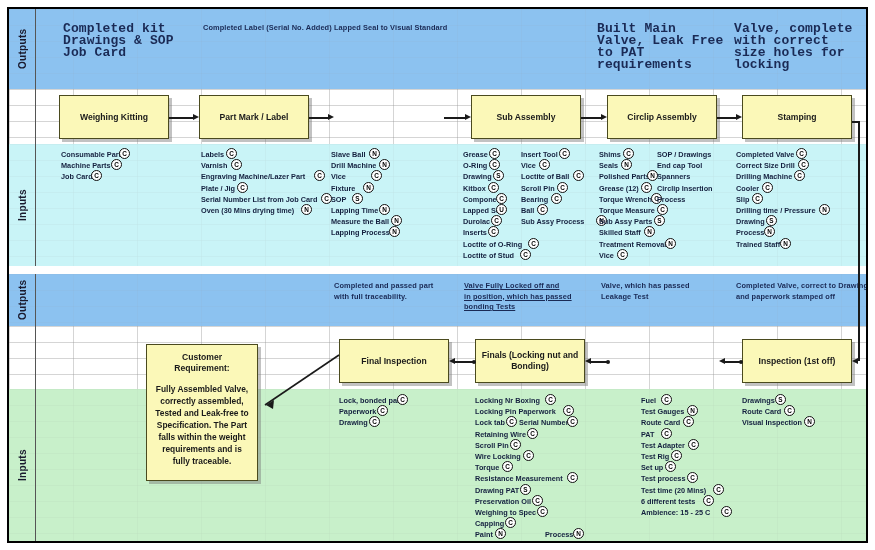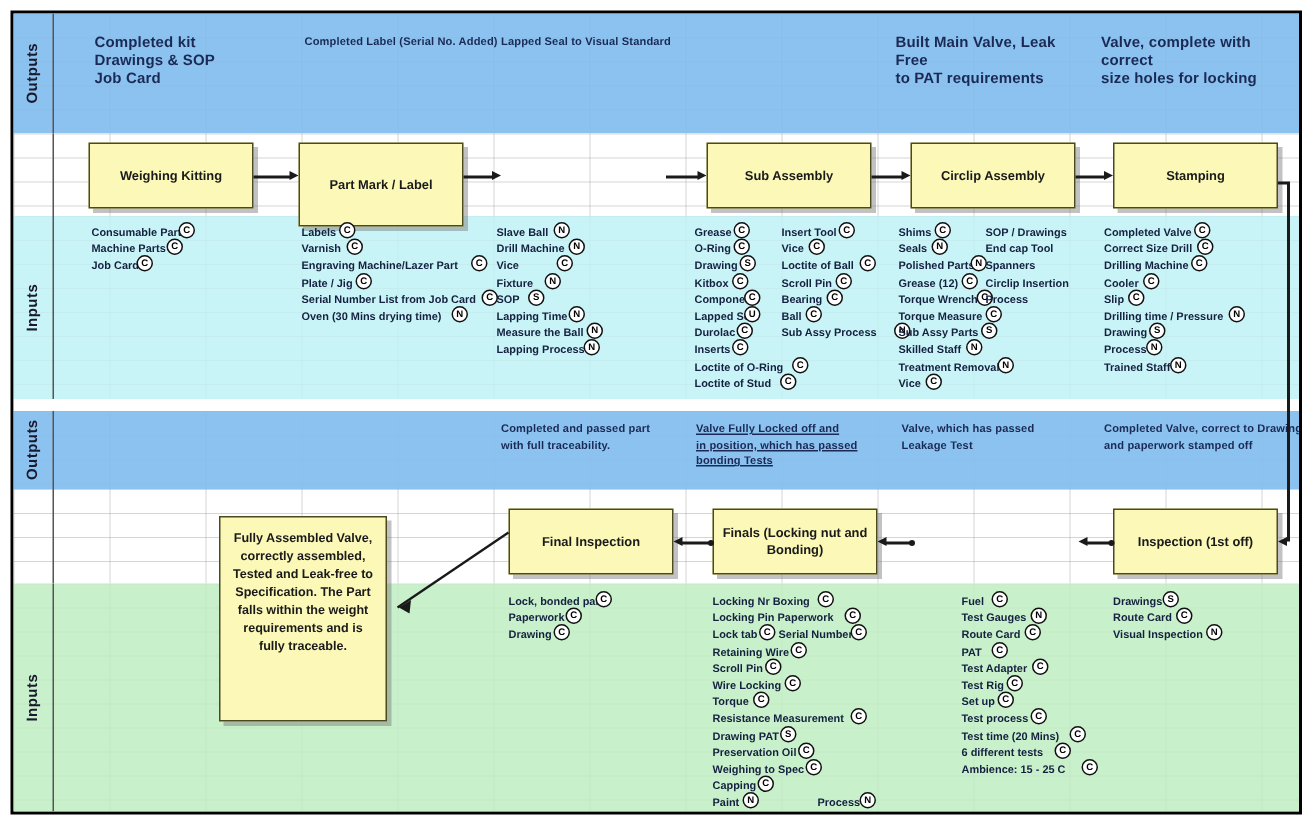--- a/index.html
+++ b/index.html
@@ -54,21 +54,21 @@
   }
   .sepline { position: absolute; left: 26px; top: 0; width: 1px; height: 100%;
              background: #555; }
 
   
   .out-text {
     position: absolute;
     font-size: 7.4px; font-weight: bold; color: #1a2a55;
     line-height: 10.5px; letter-spacing: .1px;
   }
-  .out-text.big { font-size: 10px; line-height: 12px; }
+  .out-text.big { font-size: 13px; line-height: 12px; font-family: Liberation Mono, monospace; }
 
   
   .pbox {
     position: absolute;
     background: #fbf8b8;
     border: 1.4px solid #4a4a1e;
     box-shadow: 3px 3px 0 rgba(120,120,120,.45);
     display: flex; align-items: center; justify-content: center;
     text-align: center;
     font-size: 8.6px; font-weight: bold; color: #1a1a1a;
@@ -188,21 +188,21 @@
           <div>Valve, which has passed</div>
           <div>Leakage Test</div>
         </div>
         <div class="out-text" style="left: 727px; top: 272px; width: 135px;">
           <div>Completed Valve, correct to Drawing</div>
           <div>and paperwork stamped off</div>
         </div>
         <div class="pbox" style="left: 50px; top: 86px; width: 110px; height: 44px;">
           <div>Weighing Kitting</div>
         </div>
-        <div class="pbox" style="left: 190px; top: 86px; width: 110px; height: 56px;">
+        <div class="pbox" style="left: 190px; top: 86px; width: 110px; height: 44px;">
           <div>Part Mark / Label</div>
         </div>
         <div class="pbox" style="left: 462px; top: 86px; width: 110px; height: 44px;">
           <div>Sub Assembly</div>
         </div>
         <div class="pbox" style="left: 598px; top: 86px; width: 110px; height: 44px;">
           <div>Circlip Assembly</div>
         </div>
         <div class="pbox" style="left: 733px; top: 86px; width: 110px; height: 44px;">
           <div>Stamping</div>
@@ -210,20 +210,21 @@
         <div class="pbox" style="left: 330px; top: 330px; width: 110px; height: 44px;">
           <div>Final Inspection</div>
         </div>
         <div class="pbox" style="left: 466px; top: 330px; width: 110px; height: 44px;">
           <div>Finals (Locking nut and Bonding)</div>
         </div>
         <div class="pbox" style="left: 733px; top: 330px; width: 110px; height: 44px;">
           <div>Inspection (1st off)</div>
         </div>
         <div class="pbox cust" style="left: 137px; top: 335px; width: 112px; height: 137px;">
+          <div class="cust-title">Customer Requirement:</div>
           <div class="cust-body">Fully Assembled Valve, correctly assembled, Tested and Leak-free to Specification. The Part falls within the weight requirements and is fully traceable.</div>
         </div>
         <div class="inlist" style="left: 52px; top: 140px;">
           <div class="initem"><span>Consumable Parts</span><span class="tag" style="left: 58px;">C</span></div>
           <div class="initem"><span>Machine Parts</span><span class="tag" style="left: 50px;">C</span></div>
           <div class="initem"><span>Job Card</span><span class="tag" style="left: 30px;">C</span></div>
         </div>
         <div class="inlist" style="left: 192px; top: 140px;">
           <div class="initem"><span>Labels</span><span class="tag" style="left: 25px;">C</span></div>
           <div class="initem"><span>Varnish</span><span class="tag" style="left: 30px;">C</span></div>

